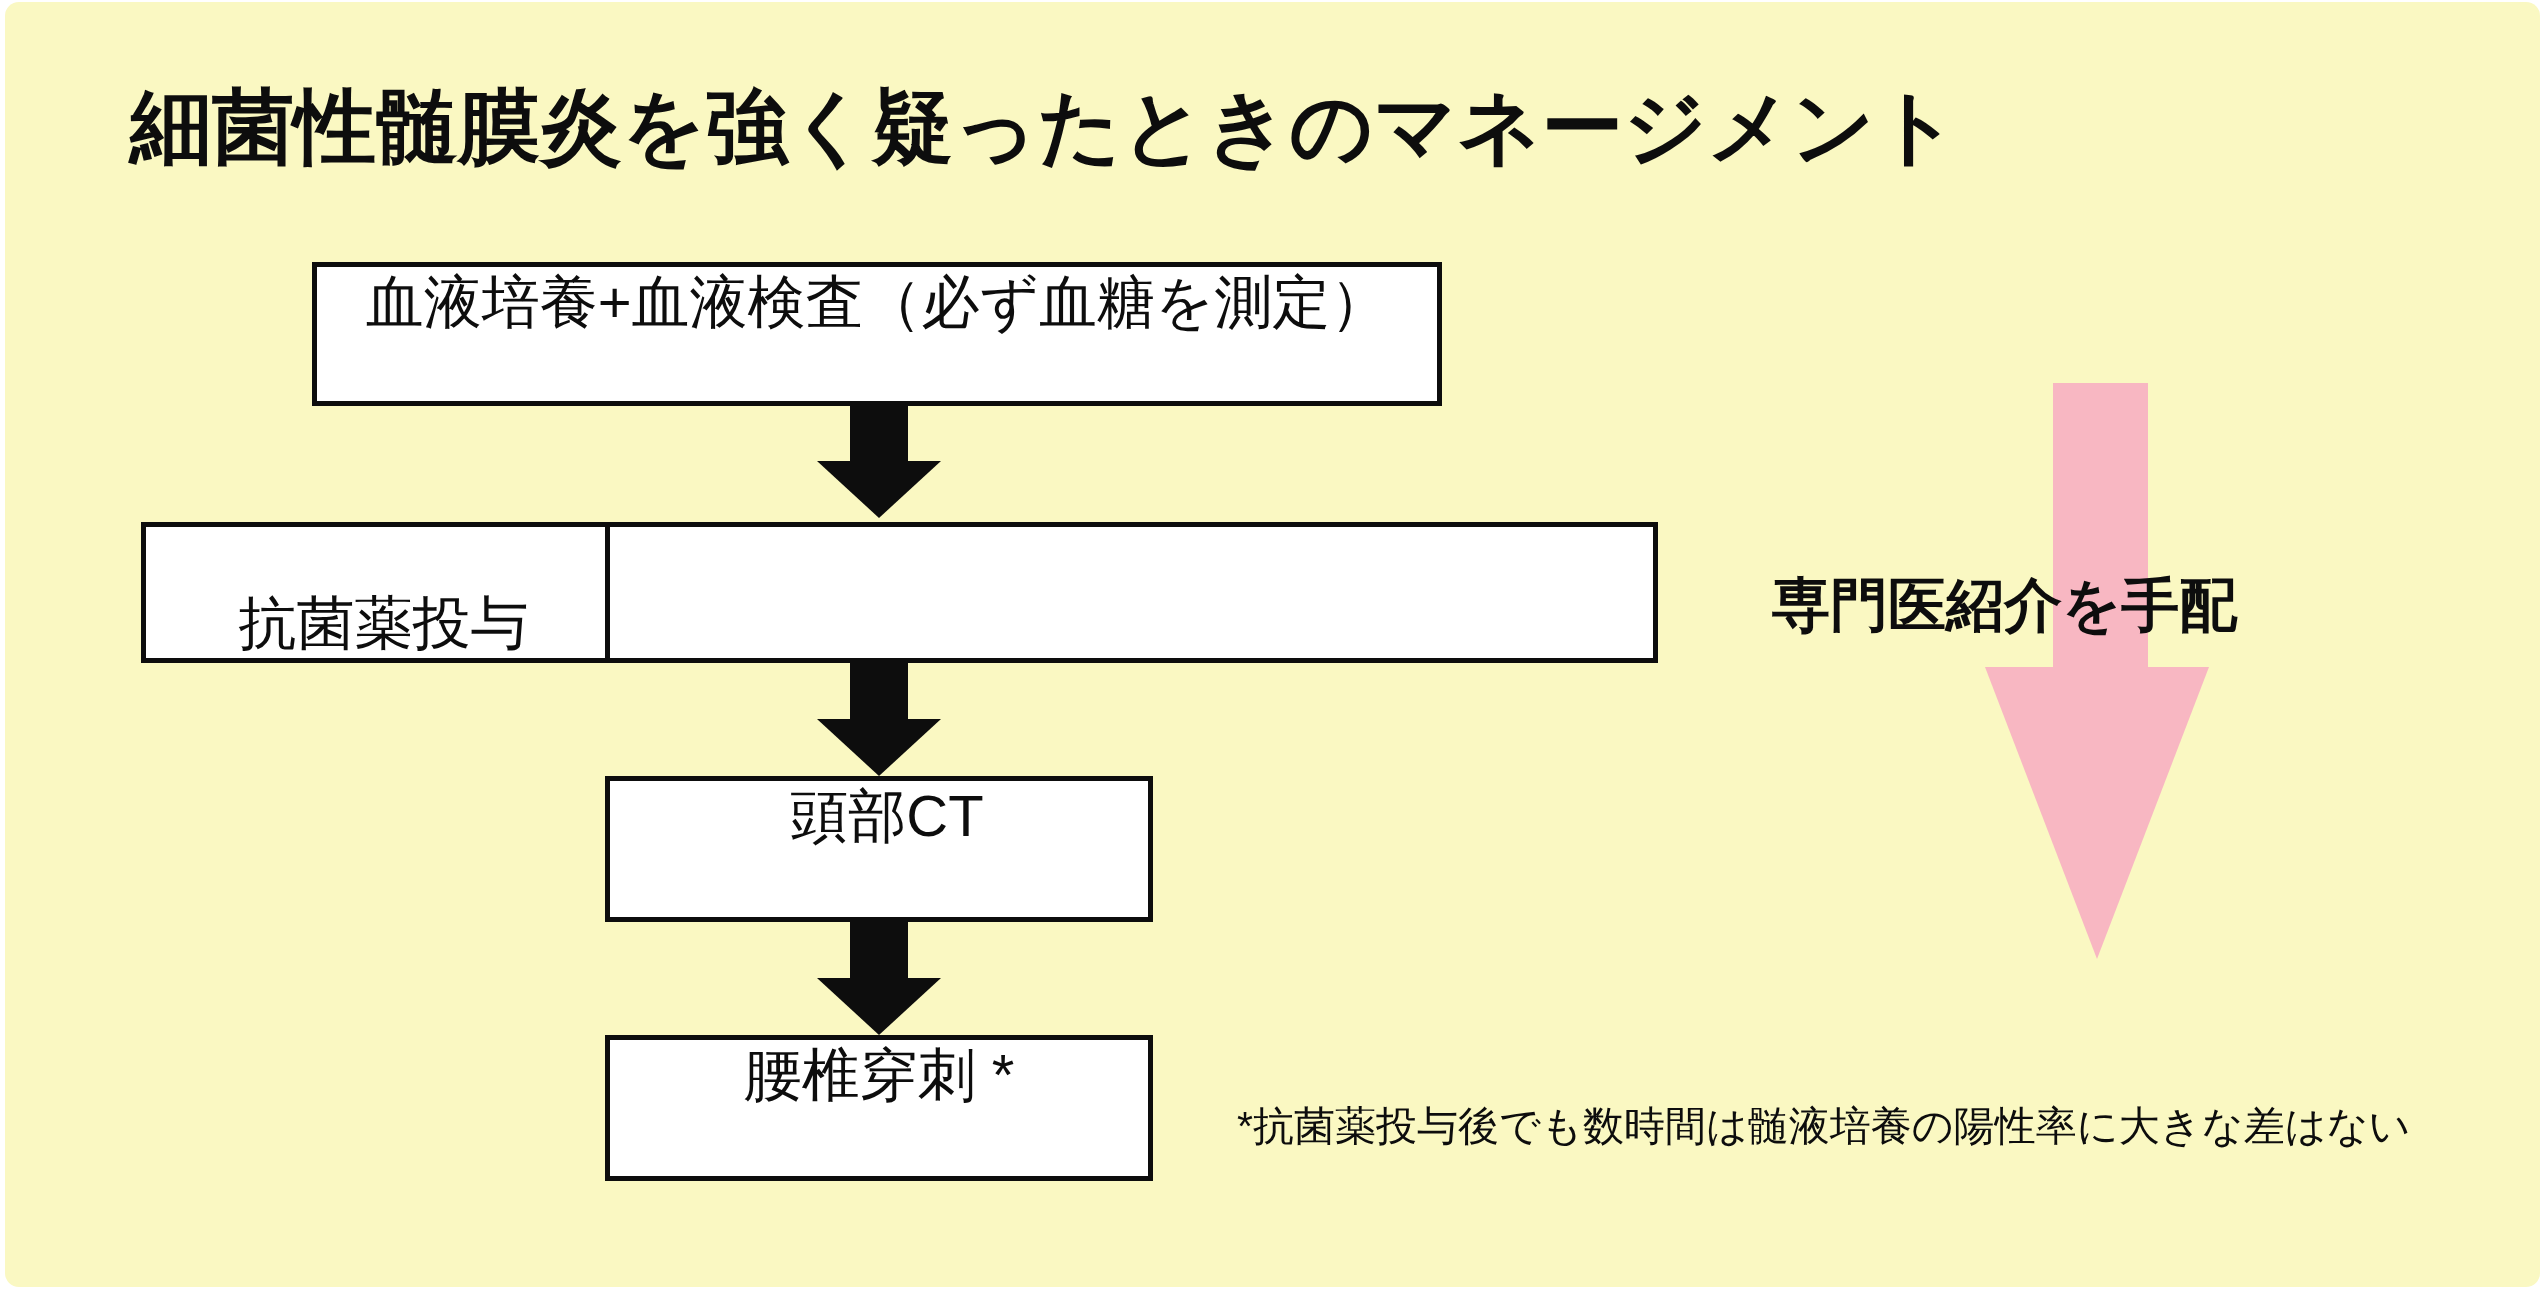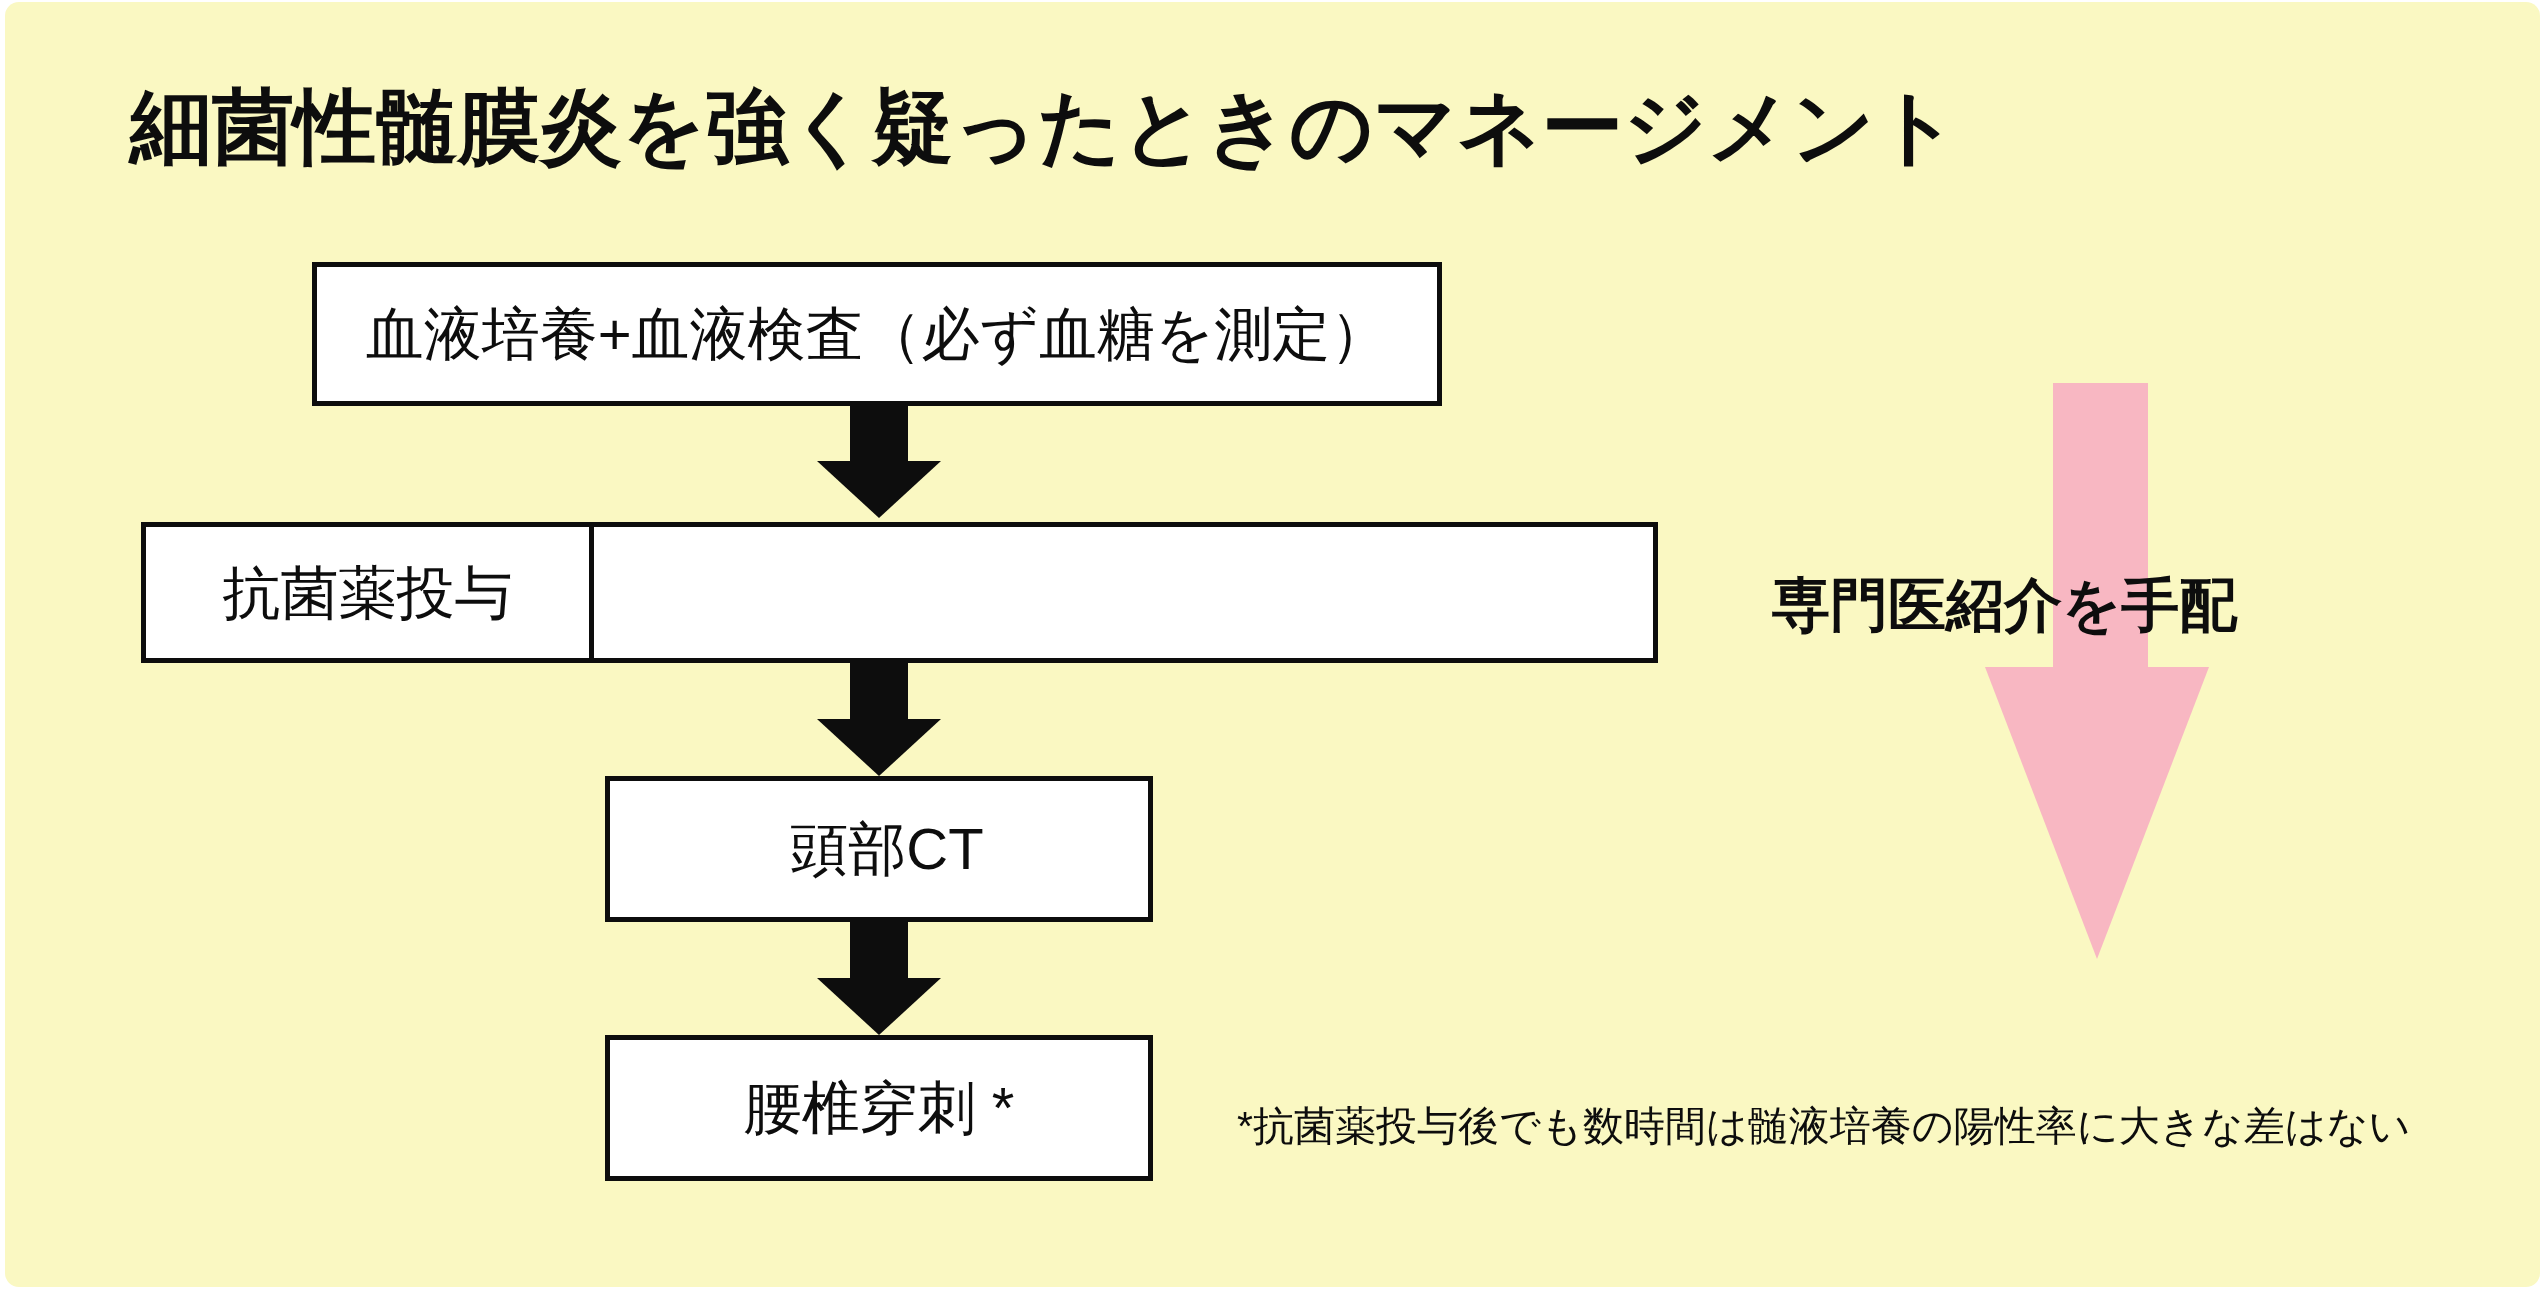--- a/index.html
+++ b/index.html
@@ -2,26 +2,26 @@
 <html style="--bg: #faf8c2; --frame: #ffffff; --boxfill: #ffffff; --boxline: #0d0d0d; --ink: #0d0d0d; --flowarrow: #0d0d0d; --pink: #f8b7c2;"><head>
 <meta charset="utf-8">
 <style>
   html,body{margin:0;padding:0;background:#ffffff;}
   body{font-family:"Liberation Sans","DejaVu Sans",sans-serif;color:var(--ink,#0d0d0d);}
   .canvas{position:relative;width:2545px;height:1291px;background:var(--frame,#ffffff);overflow:hidden;}
   .paper{position:absolute;left:5px;top:2px;right:5px;bottom:4px;background:var(--bg,#faf8c2);border-radius:14px;}
 
   .title{position:absolute;left:130px;top:78px;font-size:82px;font-weight:700;line-height:1.2;letter-spacing:0;white-space:nowrap;}
 
-  .box{position:absolute;background:var(--boxfill,#ffffff);border:5px solid var(--boxline,#0d0d0d);box-sizing:border-box;display:flex;align-items:center;justify-content:center;}
+  .box{position:absolute;background:var(--boxfill,#ffffff);border:5px solid var(--boxline,#0d0d0d);box-sizing:border-box;display:flex;justify-content:center;}
   .box .lbl{font-size:58px;line-height:1.2;white-space:nowrap;}
 
   .box1{left:312px;top:262px;width:1130px;height:144px;}
   .box2{left:141px;top:522px;width:1517px;height:141px;padding:0;display:flex;align-items:stretch;justify-content:flex-start;}
-  .cell{display:flex;align-items:center;justify-content:center;}
+  .cell{display:flex;align-items:flex-end;justify-content:center;padding-left:16px;}
   .cell-left{width:443px;border-right:5px solid var(--boxline,#0d0d0d);}
   .cell-right{flex:1;}
   .box3{left:605px;top:776px;width:548px;height:146px;padding-left:16px;}
   .box4{left:605px;top:1035px;width:548px;height:146px;}
 
   .flow-arrow{position:absolute;width:124px;display:flex;flex-direction:column;align-items:center;}
   .flow-arrow .shaft{width:58px;height:56px;background:var(--flowarrow,#0d0d0d);}
   .flow-arrow .head{width:0;height:0;border-left:62px solid transparent;border-right:62px solid transparent;border-top:57px solid var(--flowarrow,#0d0d0d);}
   .fa1{left:817px;top:405px;}
   .fa2{left:817px;top:663px;}

